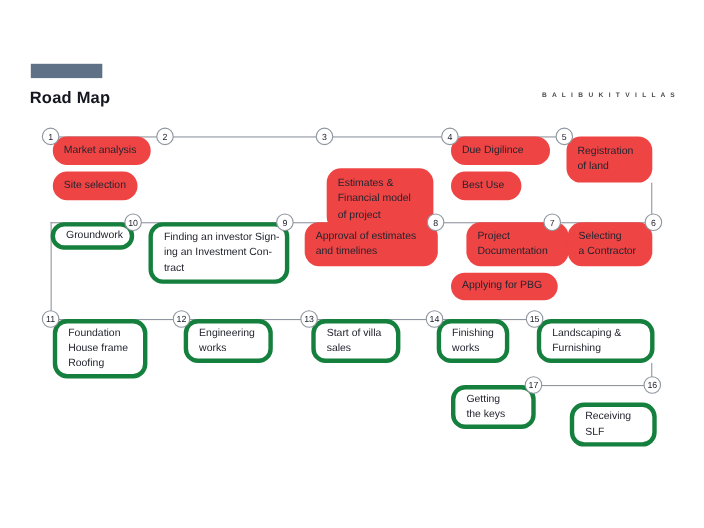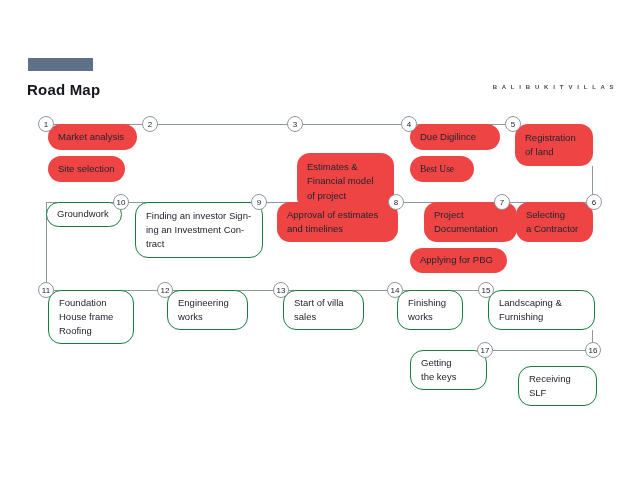--- a/index.html
+++ b/index.html
@@ -14,21 +14,21 @@
   .line{position:absolute;background:#8f969f;z-index:0;}
   .hline{height:1px;}
   .vline{width:1px;}
   .box{
     position:absolute;box-sizing:border-box;z-index:1;
     border-radius:13px;padding:4px 10px;
     font-size:9.5px;line-height:1.5;color:#23242f;
     display:flex;align-items:center;white-space:pre;
   }
   .filled{background:#ef4444;}
-  .outline{background:#ffffff;border:1px solid #15803d;}
+  .outline{background:#ffffff;border:4px solid #15803d;}
   .num{
     position:absolute;box-sizing:border-box;z-index:2;
     width:16px;height:16px;border-radius:50%;
     background:#ffffff;border:1px solid #8f969f;
     font-size:8px;color:#23242f;
     display:flex;align-items:center;justify-content:center;
   }
 </style>
 </head>
 <body>
@@ -46,21 +46,21 @@
   <div class="line hline" style="left:46px;top:290px;width:440px;"></div>
   <div class="line vline" style="left:592px;top:330px;height:20px;"></div>
   <div class="line hline" style="left:485px;top:350px;width:108px;"></div>
 
   <div class="box filled" style="left:48px;top:124px;width:89px;height:26px;">Market analysis</div>
   <div class="box filled" style="left:48px;top:156px;width:77px;height:26px;">Site selection</div>
   <div class="box filled" style="left:297px;top:124px;width:97px;height:57px;margin-top:29px;">Estimates &amp;
 Financial model
 of project</div>
   <div class="box filled" style="left:410px;top:124px;width:90px;height:26px;">Due Digilince</div>
-  <div class="box filled" style="left:410px;top:156px;width:64px;height:26px;font-family:Liberation Serif, serif;">Best Use</div>
+  <div class="box filled" style="left:410px;top:156px;width:64px;height:26px;">Best Use</div>
   <div class="box filled" style="left:515px;top:124px;width:78px;height:42px;">Registration
 of land</div>
 
   <div class="num" style="left:38px;top:116px;">1</div>
   <div class="num" style="left:142px;top:116px;">2</div>
   <div class="num" style="left:287px;top:116px;">3</div>
   <div class="num" style="left:401px;top:116px;">4</div>
   <div class="num" style="left:505px;top:116px;">5</div>
 
   <div class="box outline" style="left:46px;top:202px;width:76px;height:25px;">Groundwork</div>

